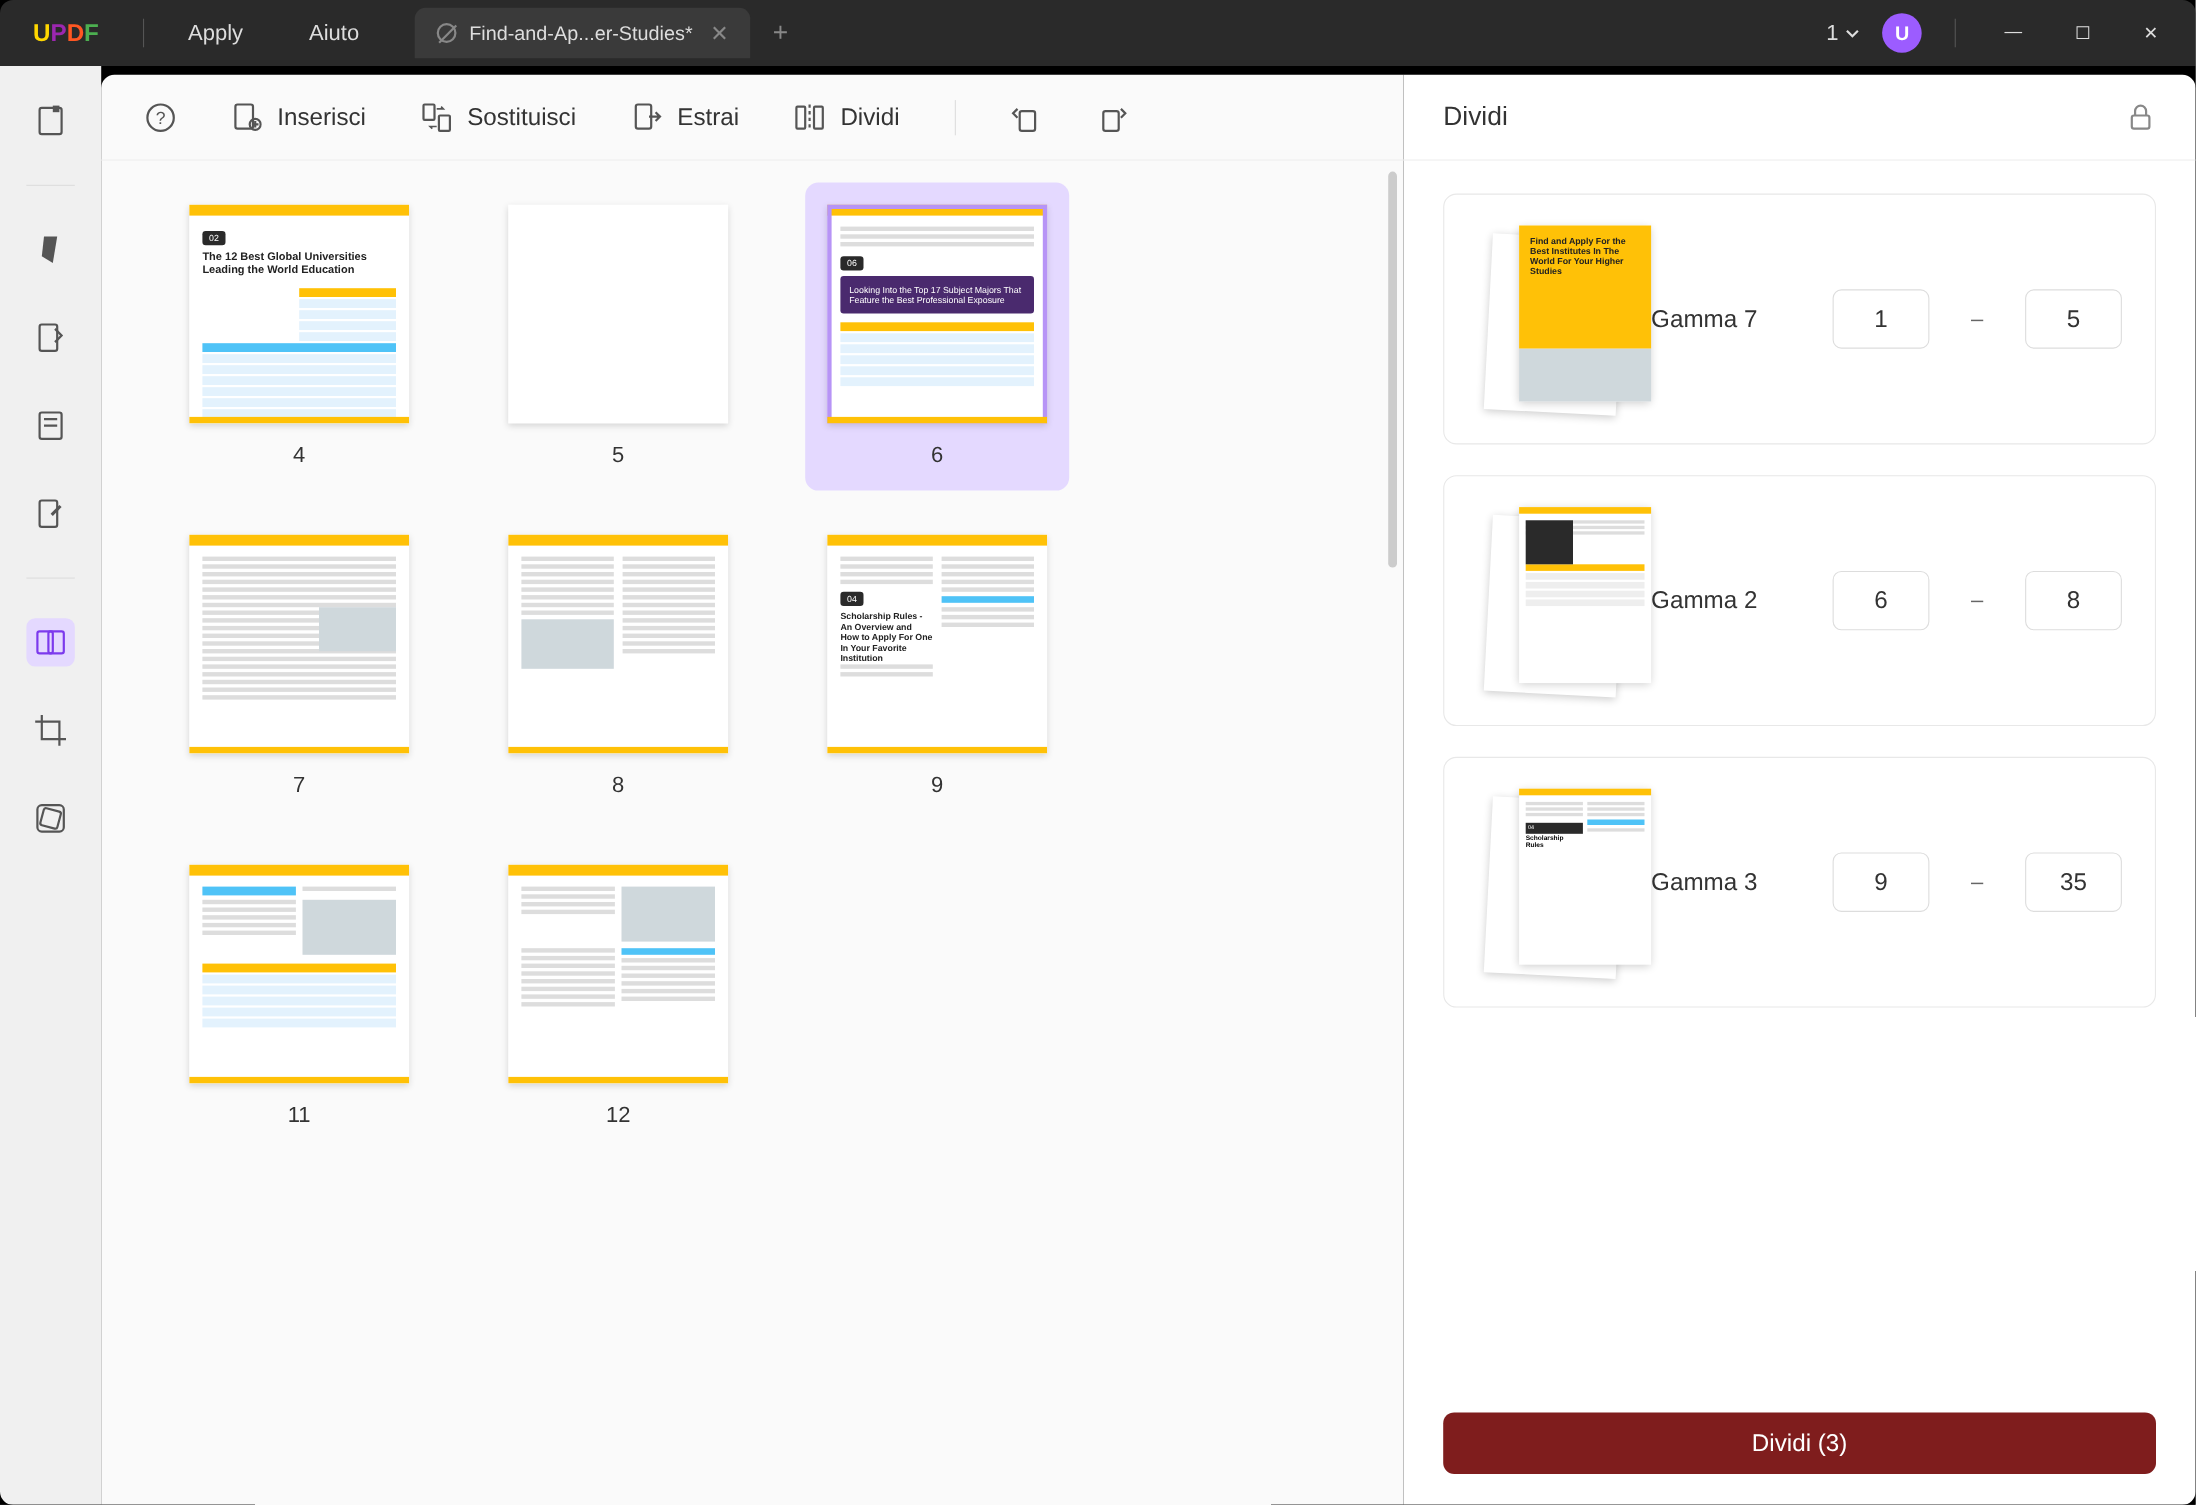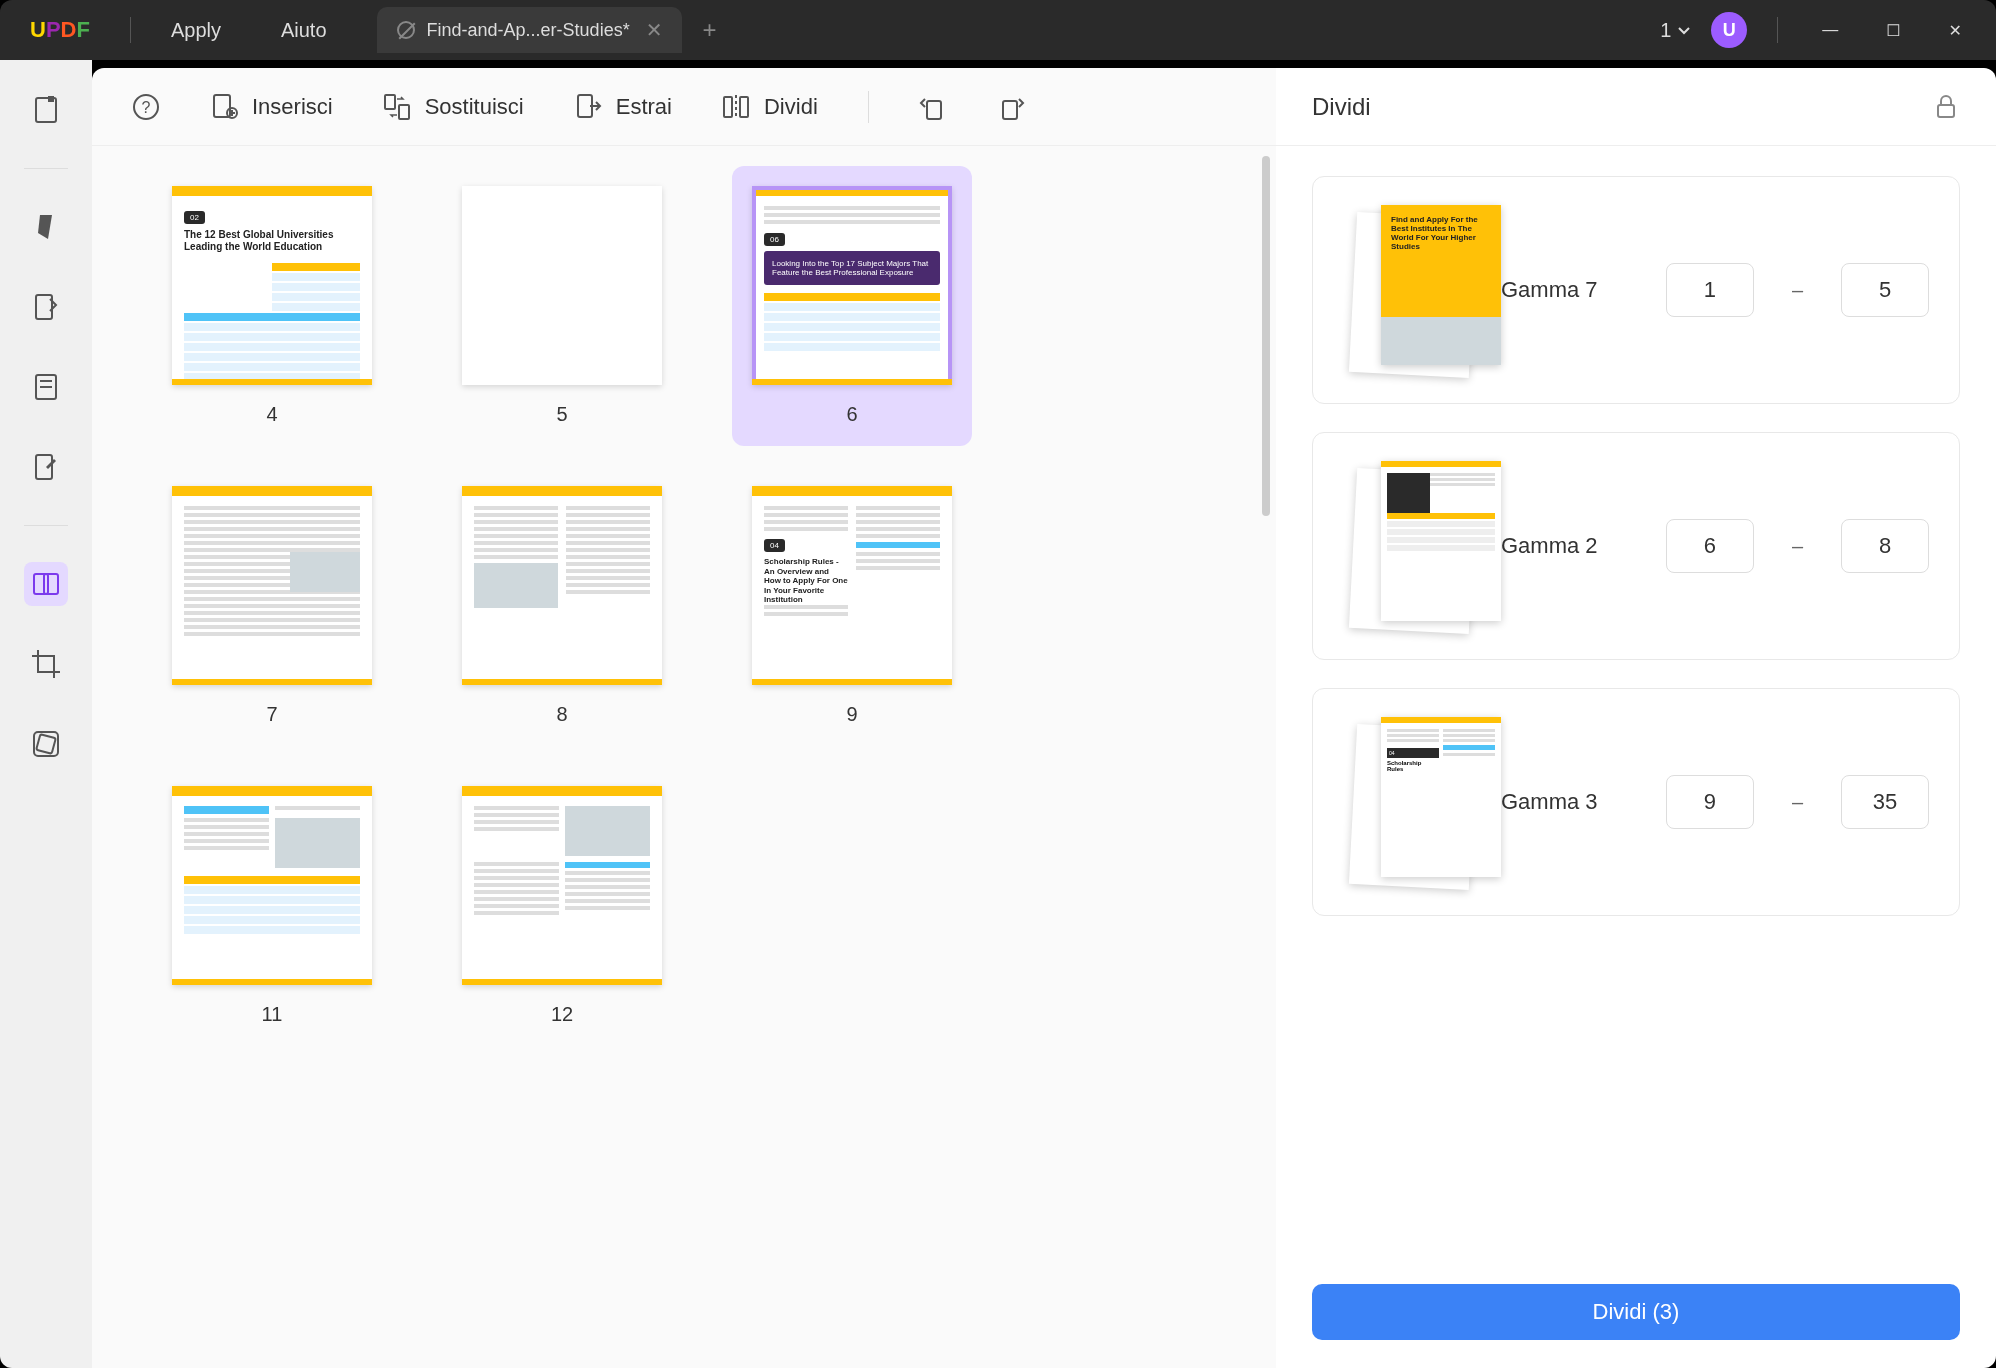--- a/index.html
+++ b/index.html
@@ -68,21 +68,21 @@
 .gamma-thumb { width: 130px; height: 170px; position: relative; }
 .gamma-thumb-page { position: absolute; width: 120px; height: 160px; background: white; box-shadow: 0 2px 8px rgba(0,0,0,0.2); }
 .gamma-thumb-page.back { top: 10px; left: 10px; transform: rotate(3deg); }
 .gamma-thumb-page.front { top: 0; left: 0; margin-left: 38px; }
 .gamma-name { font-size: 22px; color: #333; flex: 1; }
 .range-input { width: 88px; height: 54px; border: 1px solid #ddd; border-radius: 8px; text-align: center; font-size: 22px; color: #333; }
 .range-dash { color: #666; font-size: 20px; margin: 0 10px; }
 
 .panel-footer { padding: 28px 36px; display: flex; gap: 20px; }
 .btn { flex: 1; height: 56px; border-radius: 10px; font-size: 22px; cursor: pointer; border: none; display: flex; align-items: center; justify-content: center; }
-.btn-primary { background: #3b82f6; color: white; }
+.btn-primary { background: #7f1d1d; color: white; }
 .btn-secondary { background: white; border: 1px solid #ddd; color: #333; }
 </style>
 </head>
 <body>
 
 <div class="title-bar">
   <div class="logo">
     <span class="logo-u">U</span><span class="logo-p">P</span><span class="logo-d">D</span><span class="logo-f">F</span>
   </div>
   <div class="title-divider"></div>

